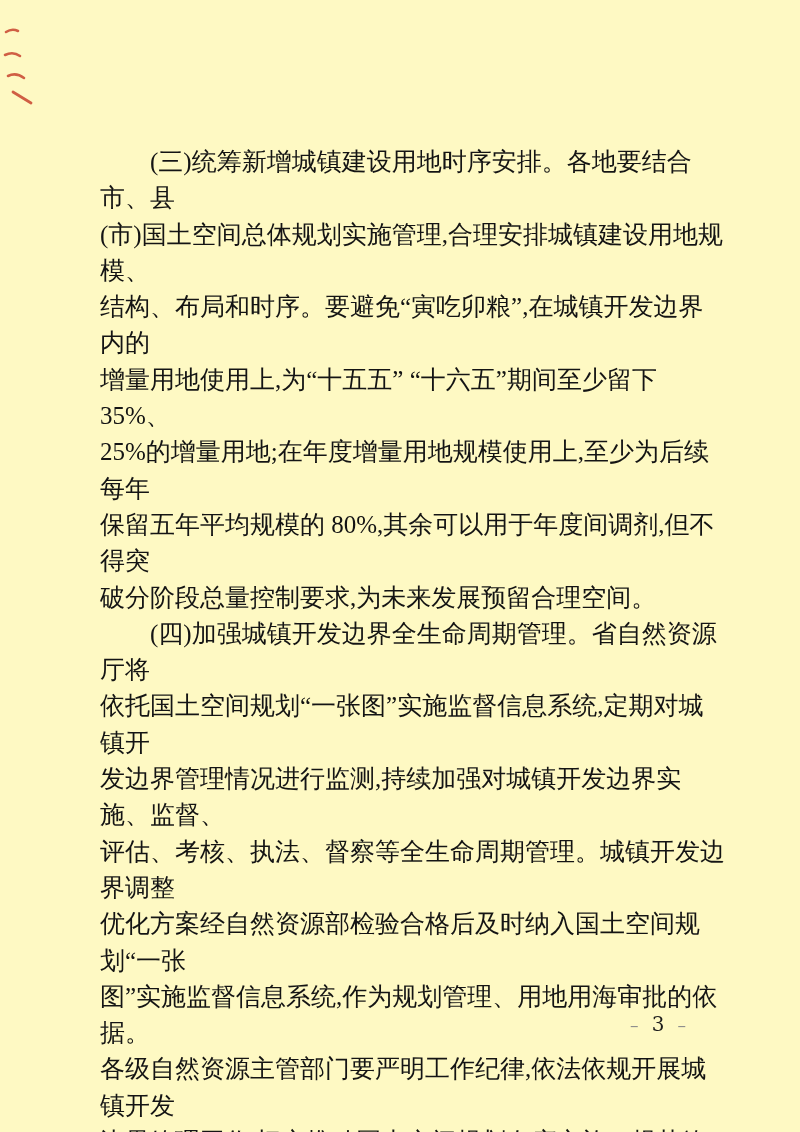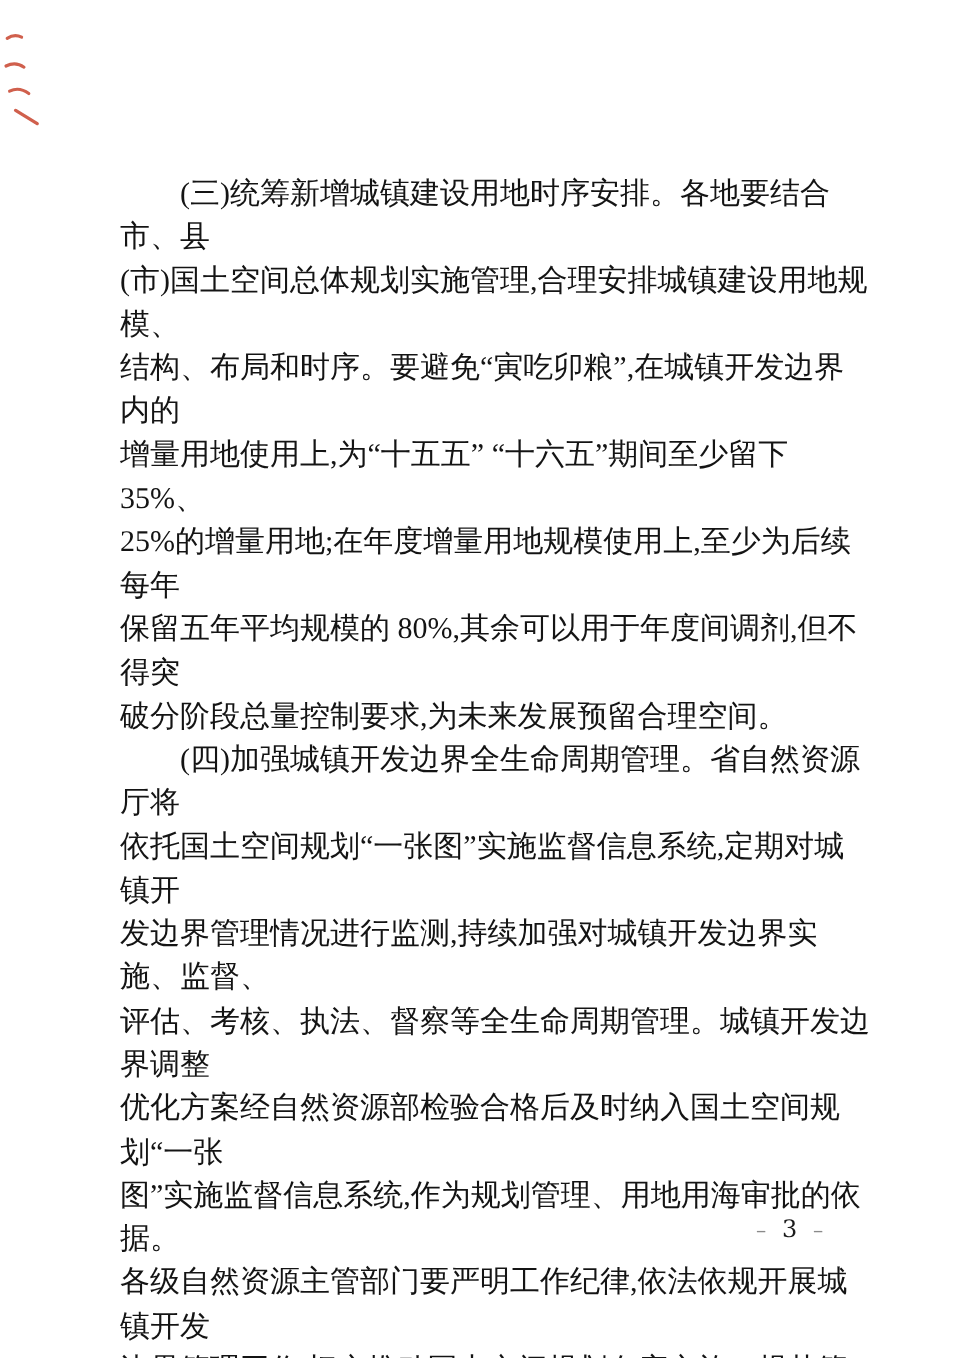--- a/index.html
+++ b/index.html
@@ -4,21 +4,21 @@
 <style>
   html, body {
     margin: 0;
     padding: 0;
     background: #e8e8e8;
   }
   .page {
     position: relative;
     width: 800px;
     height: 1132px;
-    background: #ffffff;
+    background: #fef9c3;
     overflow: hidden;
     font-family: "Liberation Serif", serif;
   }
   .pen-marks {
     position: absolute;
     left: 2px;
     top: 24px;
   }
   .body-text {
     position: absolute;

